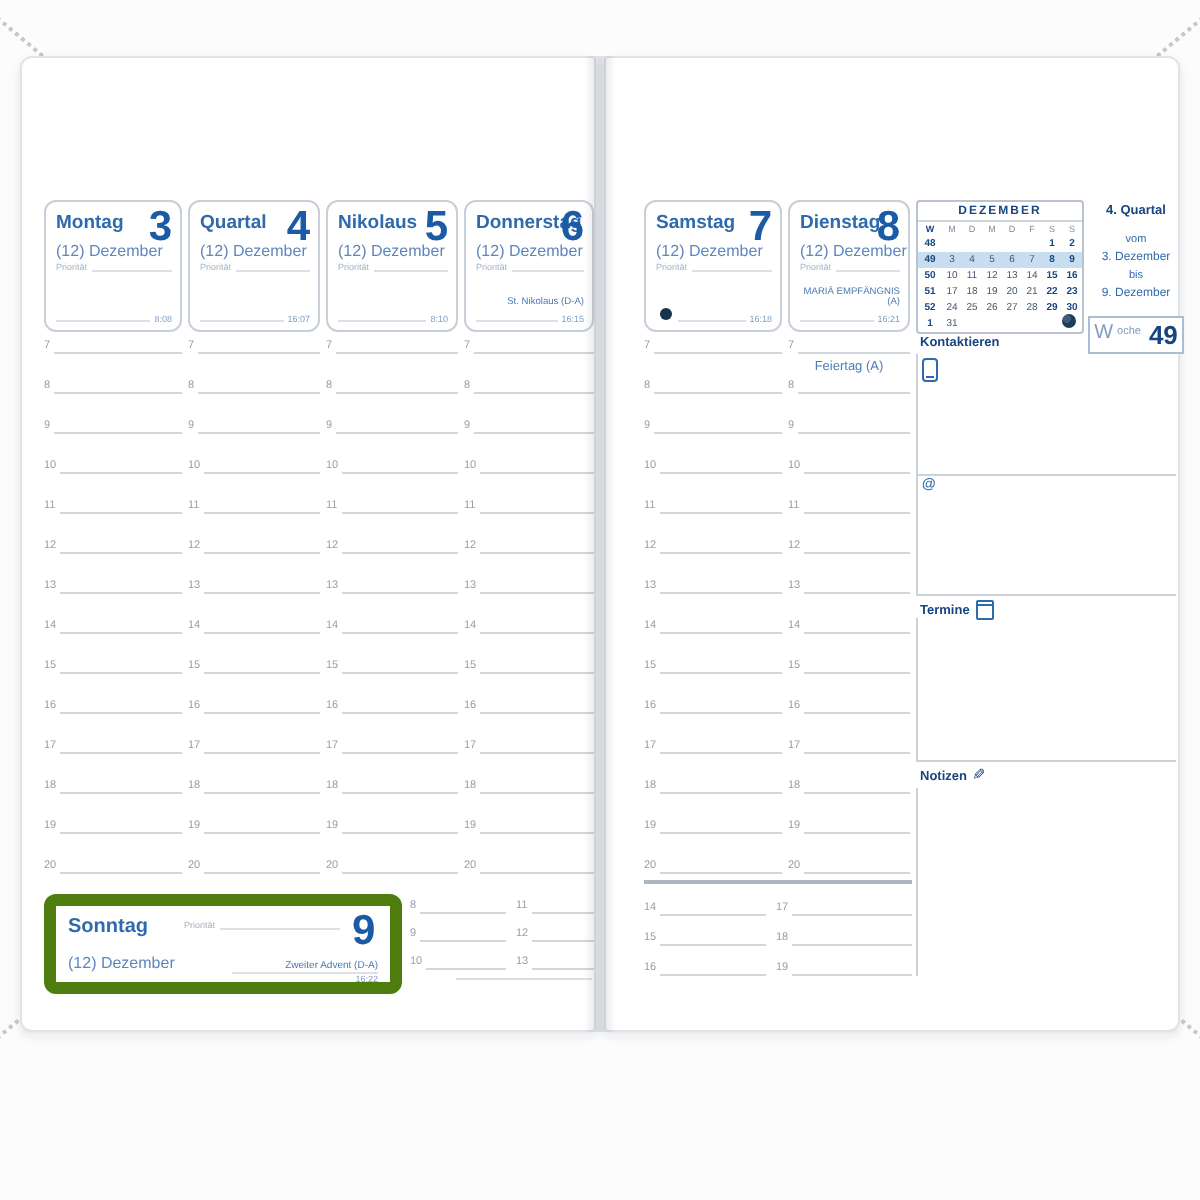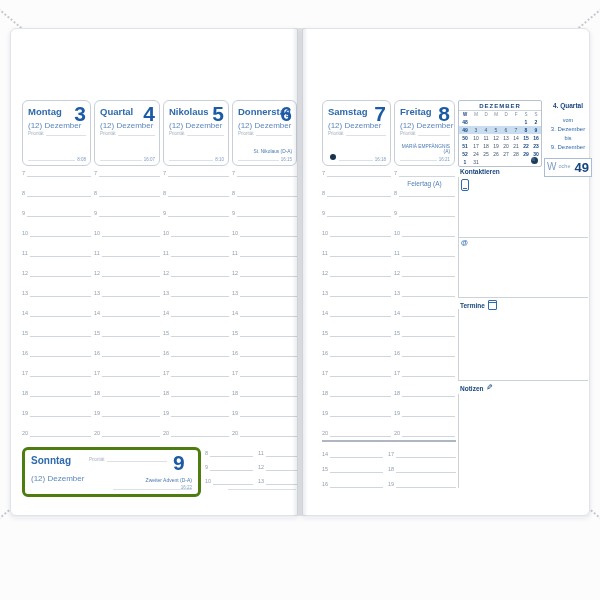--- a/index.html
+++ b/index.html
@@ -37,21 +37,21 @@
   .hrow2{height:15px;display:flex;align-items:flex-end;}
   .hrow2::after{content:"";flex:1;border-bottom:1px solid #d0d6dc;margin:0 0 0 2px;}
   .hrow3{height:14px;display:flex;align-items:flex-end;}
   .hrow3::after{content:"";flex:1;border-bottom:1px solid #d0d6dc;margin:0 0 0 2px;}
   .hnum{font-size:5.5px;color:#939fae;line-height:1;padding-bottom:1px;}
   .hours2{position:absolute;top:443px;z-index:2;}
   .heavy-line{position:absolute;left:322px;top:440px;width:134px;border-top:2px solid #adb6c1;z-index:2;}
   .sat-note{position:absolute;left:394px;top:180px;width:61px;text-align:center;font-size:6.5px;color:#4d7db8;z-index:3;}
 
   
-  .sonntagbox{position:absolute;left:22px;top:447px;width:179px;height:50px;background:#fff;border:3px solid #4d7c0f;border-radius:6px;box-sizing:border-box;z-index:3;padding-left:48px;}
+  .sonntagbox{position:absolute;left:22px;top:447px;width:179px;height:50px;background:#fff;border:6px solid #4d7c0f;border-radius:6px;box-sizing:border-box;z-index:3;padding-left:48px;}
   .s-name{position:absolute;left:6px;top:5px;font-size:10px;font-weight:bold;color:#2e6aac;}
   .s-prio{position:absolute;left:64px;top:8px;width:78px;display:flex;align-items:flex-end;}
   .s-num{position:absolute;left:148px;top:2px;font-size:21px;font-weight:bold;color:#1b5aa5;line-height:1;}
   .s-month{position:absolute;left:6px;top:24px;font-size:8px;color:#5d87bf;}
   .s-adv{position:absolute;right:6px;top:27px;text-align:right;font-size:5px;color:#4a7ab5;line-height:1.4;}
   .s-line{position:absolute;left:88px;right:6px;bottom:4px;border-bottom:1px solid #dde1e6;}
   .web-line{position:absolute;left:228px;top:489px;width:68px;border-top:1px solid #dcdfe2;z-index:2;}
 
   
   .cal-box{position:absolute;left:458px;top:100px;width:84px;height:67px;background:#fff;border:1px solid #b9c3cf;border-radius:2px;box-sizing:border-box;z-index:3;}
@@ -387,21 +387,21 @@
         <span class="pline"></span>
       </span>
     <span class="moon-dot"></span>
     <span class="day-bottom" style="left:16px;">
         <span class="bline"></span>
         <span class="btime">16:18</span>
       </span>
   </div>
 
   <div class="daybox" style="left:394px;width:61px;">
-    <span class="day-name">Freitag</span>
+    <span class="day-name">Dienstag</span>
     <span class="day-num">8</span>
     <span class="day-month">(12) Dezember</span>
     <span class="day-prio">
         <span class="plabel">Priorität</span>
         <span class="pline"></span>
       </span>
     <span class="day-holiday">MARIÄ EMPFÄNGNIS (A)</span>
     <span class="day-bottom">
         <span class="bline"></span>
         <span class="btime">16:21</span>

